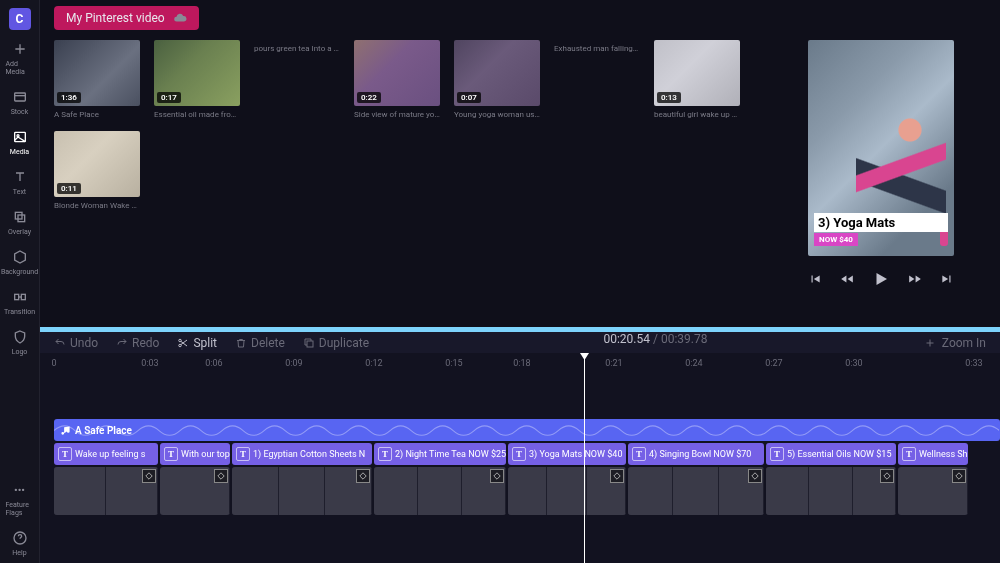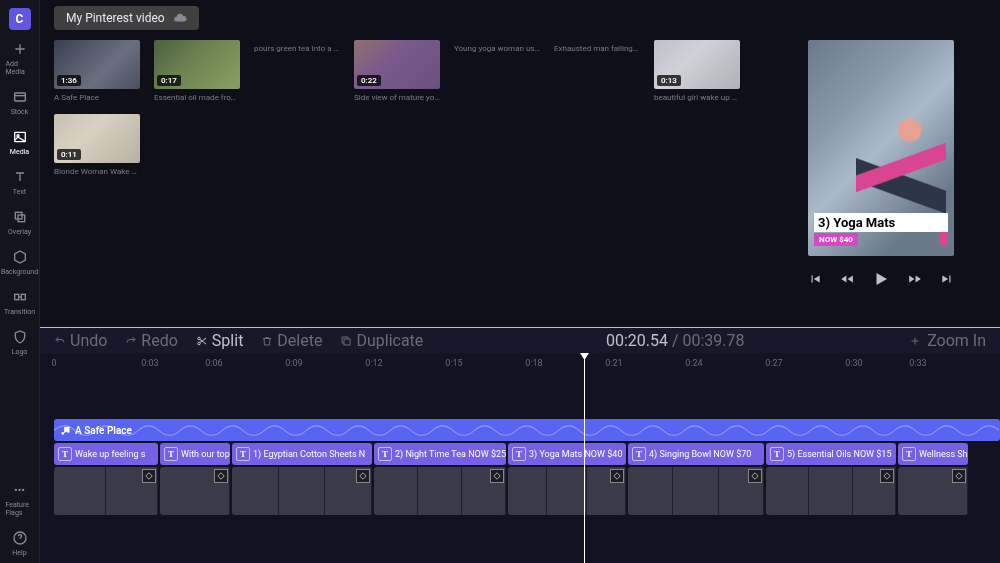--- a/index.html
+++ b/index.html
@@ -13,43 +13,43 @@
   .sidebar-item .icon { width: 18px; height: 18px; display: flex; align-items: center; justify-content: center; }
   .sidebar-item .label { font-size: 7px; margin-top: 2px; }
   .sidebar-spacer { flex: 1; }
   .logo-icon { width: 22px; height: 22px; background: #6156e2; border-radius: 4px; display:flex; align-items:center; justify-content:center; color:#fff; font-weight:700; font-size:12px; margin-bottom:4px;}
 
   
   .main { flex: 1; display: flex; flex-direction: column; }
 
   
   .header { height: 36px; display: flex; align-items: center; padding: 0 14px; }
-  .project-title { background: #404040; padding: 5px 12px; border-radius: 4px; font-size: 12px; color: #e8e8ee; display:flex; align-items:center; gap:8px;}
+  .project-title { background: #be185d; padding: 5px 12px; border-radius: 4px; font-size: 12px; color: #e8e8ee; display:flex; align-items:center; gap:8px;}
   .cloud-icon { color:#8a8a96; }
 
   
   .content-row { display: flex; flex: 1; min-height: 0; }
   .media-panel { flex: 1; padding: 4px 14px 0px 14px; overflow: hidden; }
   .media-grid { display: flex; flex-wrap: wrap; gap: 12px 14px; }
   .media-item { width: 86px; }
-  .media-thumb { width: 86px; height: 49px; background: #2a2a38; border-radius: 2px; position: relative; overflow:hidden; }
+  .media-thumb { width: 86px; height: 66px; background: #2a2a38; border-radius: 2px; position: relative; overflow:hidden; }
   .media-duration { position: absolute; bottom: 3px; left: 3px; background: rgba(0,0,0,0.75); color: #fff; font-size: 8px; padding: 1px 4px; border-radius: 2px; font-weight:600;}
   .media-caption { font-size: 8px; color: #7a7a86; margin-top: 4px; white-space: nowrap; overflow: hidden; text-overflow: ellipsis; }
 
   
   .preview-panel { width: 220px; padding: 4px 18px 0 0; display: flex; flex-direction: column; align-items: center; }
   .preview-frame { width: 146px; height: 216px; background: #556; border-radius: 2px; position: relative; overflow:hidden; }
   .preview-overlay-title { position:absolute; bottom:24px; left:6px; right:6px; background:#fff; color:#000; font-weight:700; font-size:13px; padding:2px 4px; }
   .preview-overlay-sub { position:absolute; bottom:10px; left:6px; background:#d946c5; color:#fff; font-weight:700; font-size:8px; padding:2px 5px; }
   .player-controls { display: flex; gap: 18px; align-items: center; margin-top: 14px; color:#c0c0cc; }
   .player-controls .pc { cursor:pointer; }
   .play-btn svg { width:18px; height:18px; }
 
   
-  .timeline-toolbar { height: 26px; background: #18182a; display: flex; align-items: center; padding: 0 14px; color:#6a6a78; font-size:16px; border-top:1px solid #7dd3fc;}
+  .timeline-toolbar { height: 26px; background: #18182a; display: flex; padding: 0 14px; color:#6a6a78; font-size:12px; border-top:5px solid #7dd3fc;}
   .tl-btn { display:flex; align-items:center; gap:4px; margin-right:18px; cursor:pointer;}
   .tl-btn .icon { width:12px; height:12px; }
   .tl-center { flex:1; text-align:center; color:#c0c0cc;}
   .tl-center .muted { color:#6a6a78; }
   .tl-right { display:flex; align-items:center; gap:6px; cursor:pointer;}
 
   
   .timeline { background: #121220; position: relative; padding-left:14px; overflow:hidden;}
   .ruler { height: 18px; display:flex; font-size:9px; color:#6a6a78; align-items:center; position:relative; padding-top:2px;}
   .ruler-tick { position:absolute; transform:translateX(-50%); }
@@ -210,20 +210,23 @@
             <div class="media-item">
     <div class="media-caption">pours green tea Into a Cup</div>
             </div>
             <div class="media-item">
     <div class="media-thumb thumb-d">
       <div class="media-duration">0:22</div>
     </div>
     <div class="media-caption">Side view of mature yog...</div>
             </div>
             <div class="media-item">
+    <div class="media-thumb thumb-e">
+      <div class="media-duration">0:07</div>
+    </div>
     <div class="media-caption">Young yoga woman usin...</div>
             </div>
             <div class="media-item">
     <div class="media-caption">Exhausted man falling a...</div>
             </div>
             <div class="media-item">
     <div class="media-thumb thumb-h">
       <div class="media-duration">0:13</div>
     </div>
     <div class="media-caption">beautiful girl wake up a...</div>
@@ -334,26 +337,26 @@
     </div>
 
     <div class="timeline" style="height:210px;">
       <div class="ruler" id="ruler">
           <span class="ruler-tick" style="left: 0px;">0</span>
           <span class="ruler-tick" style="left: 96px;">0:03</span>
           <span class="ruler-tick" style="left: 160px;">0:06</span>
           <span class="ruler-tick" style="left: 240px;">0:09</span>
           <span class="ruler-tick" style="left: 320px;">0:12</span>
           <span class="ruler-tick" style="left: 400px;">0:15</span>
-          <span class="ruler-tick" style="left: 480px; text-align: center;">0:18</span>
+          <span class="ruler-tick" style="left: 468px; text-align: center;">0:18</span>
           <span class="ruler-tick" style="left: 560px;">0:21</span>
           <span class="ruler-tick" style="left: 640px;">0:24</span>
           <span class="ruler-tick" style="left: 720px;">0:27</span>
           <span class="ruler-tick" style="left: 800px;">0:30</span>
-          <span class="ruler-tick" style="left: 864px;">0:33</span>
+          <span class="ruler-tick" style="left: 920px;">0:33</span>
         </div>
       <div class="playhead" id="playhead" style="left: 544px;"></div>
       <div class="tracks">
 
         <div class="track">
           <div class="audio-clip">
             <svg class="audio-wave" viewBox="0 0 900 22" preserveAspectRatio="none">
               <path d="M0 11 Q10 2 20 11 T40 11 T60 11 T80 11 T100 11 T120 11 T140 11 T160 11 T180 11 T200 11 T220 11 T240 11 T260 11 T280 11 T300 11 T320 11 T340 11 T360 11 T380 11 T400 11 T420 11 T440 11 T460 11 T480 11 T500 11 T520 11 T540 11 T560 11 T580 11 T600 11 T620 11 T640 11 T660 11 T680 11 T700 11 T720 11 T740 11 T760 11 T780 11 T800 11 T820 11 T840 11 T860 11 T880 11 T900 11" stroke="#fff" stroke-width="1" fill="none"></path>
             </svg>
             <div class="audio-label">

